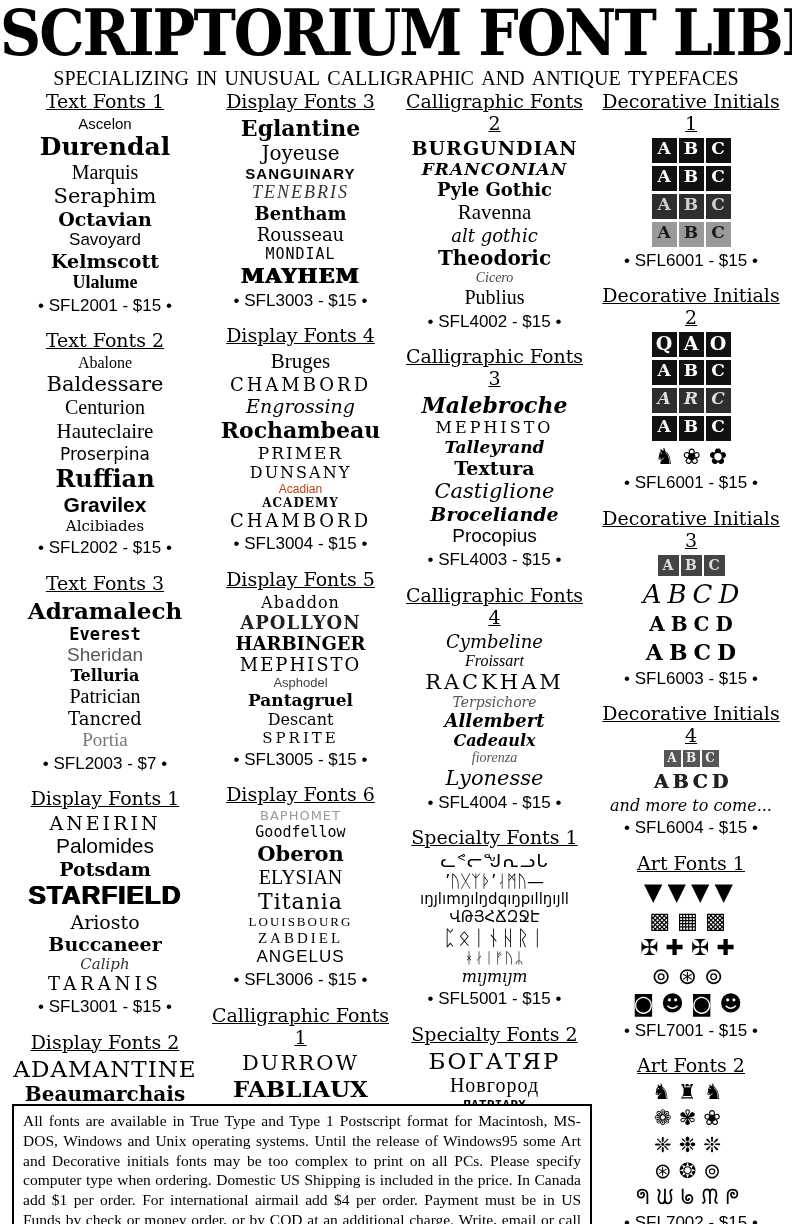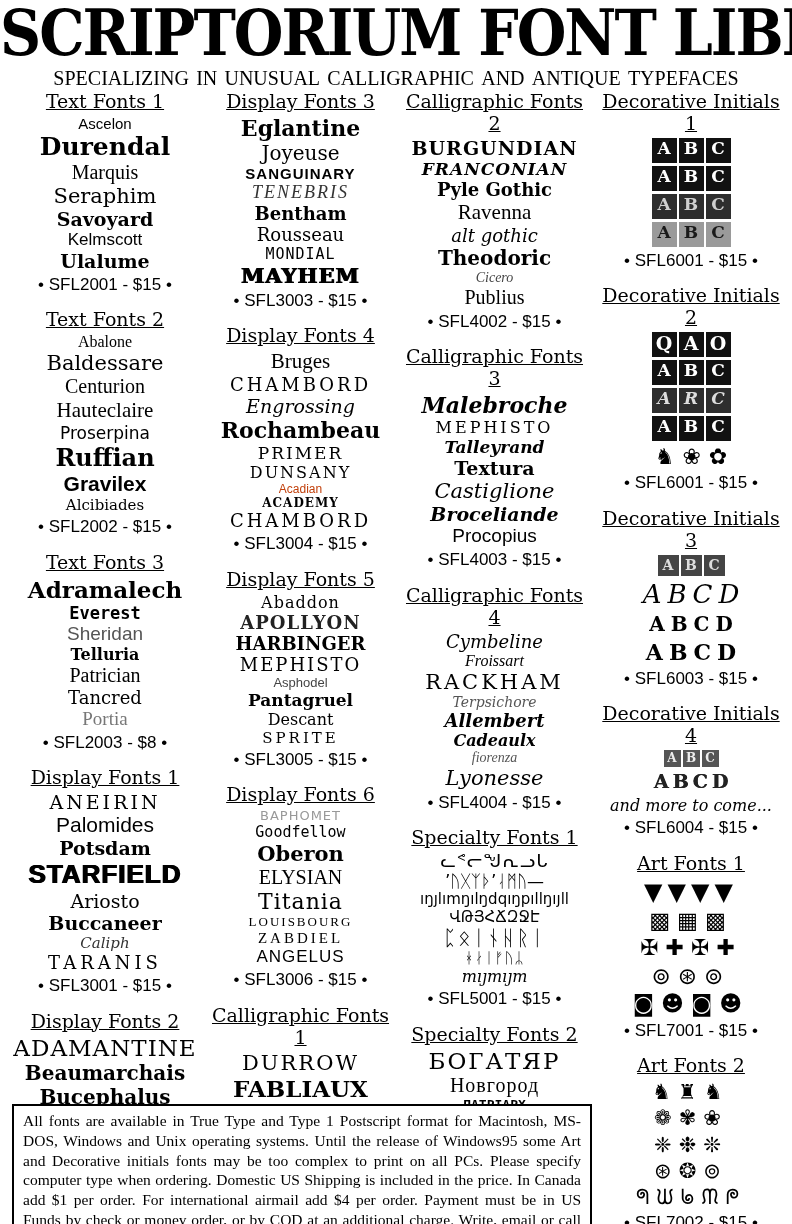--- a/index.html
+++ b/index.html
@@ -206,20 +206,21 @@
   </header>
 
   <div id="colA" class="col">
     <section class="sec" id="tf1">
       <h3 class="sec-title">Text Fonts 1</h3>
       <div class="font-list">
           <div class="fi">Ascelon</div>
           <div class="fi">Durendal</div>
           <div class="fi">Marquis</div>
           <div class="fi">Seraphim</div>
+          <div class="fi">Octavian</div>
           <div class="fi">Savoyard</div>
           <div class="fi">Kelmscott</div>
           <div class="fi">Ulalume</div>
         </div>
       <div class="sku">• SFL2001 - $15 •</div>
     </section>
     <section class="sec" id="tf2">
       <h3 class="sec-title">Text Fonts 2</h3>
       <div class="font-list">
           <div class="fi">Abalone</div>
@@ -237,21 +238,21 @@
       <h3 class="sec-title">Text Fonts 3</h3>
       <div class="font-list">
           <div class="fi">Adramalech</div>
           <div class="fi">Everest</div>
           <div class="fi">Sheridan</div>
           <div class="fi">Telluria</div>
           <div class="fi">Patrician</div>
           <div class="fi">Tancred</div>
           <div class="fi">Portia</div>
         </div>
-      <div class="sku">• SFL2003 - $8 •</div>
+      <div class="sku">• SFL2003 - $7 •</div>
     </section>
     <section class="sec" id="df1">
       <h3 class="sec-title">Display Fonts 1</h3>
       <div class="font-list">
           <div class="fi">ANEIRIN</div>
           <div class="fi">Palomides</div>
           <div class="fi">Potsdam</div>
           <div class="fi">STARFIELD</div>
           <div class="fi">Ariosto</div>
           <div class="fi">Buccaneer</div>

